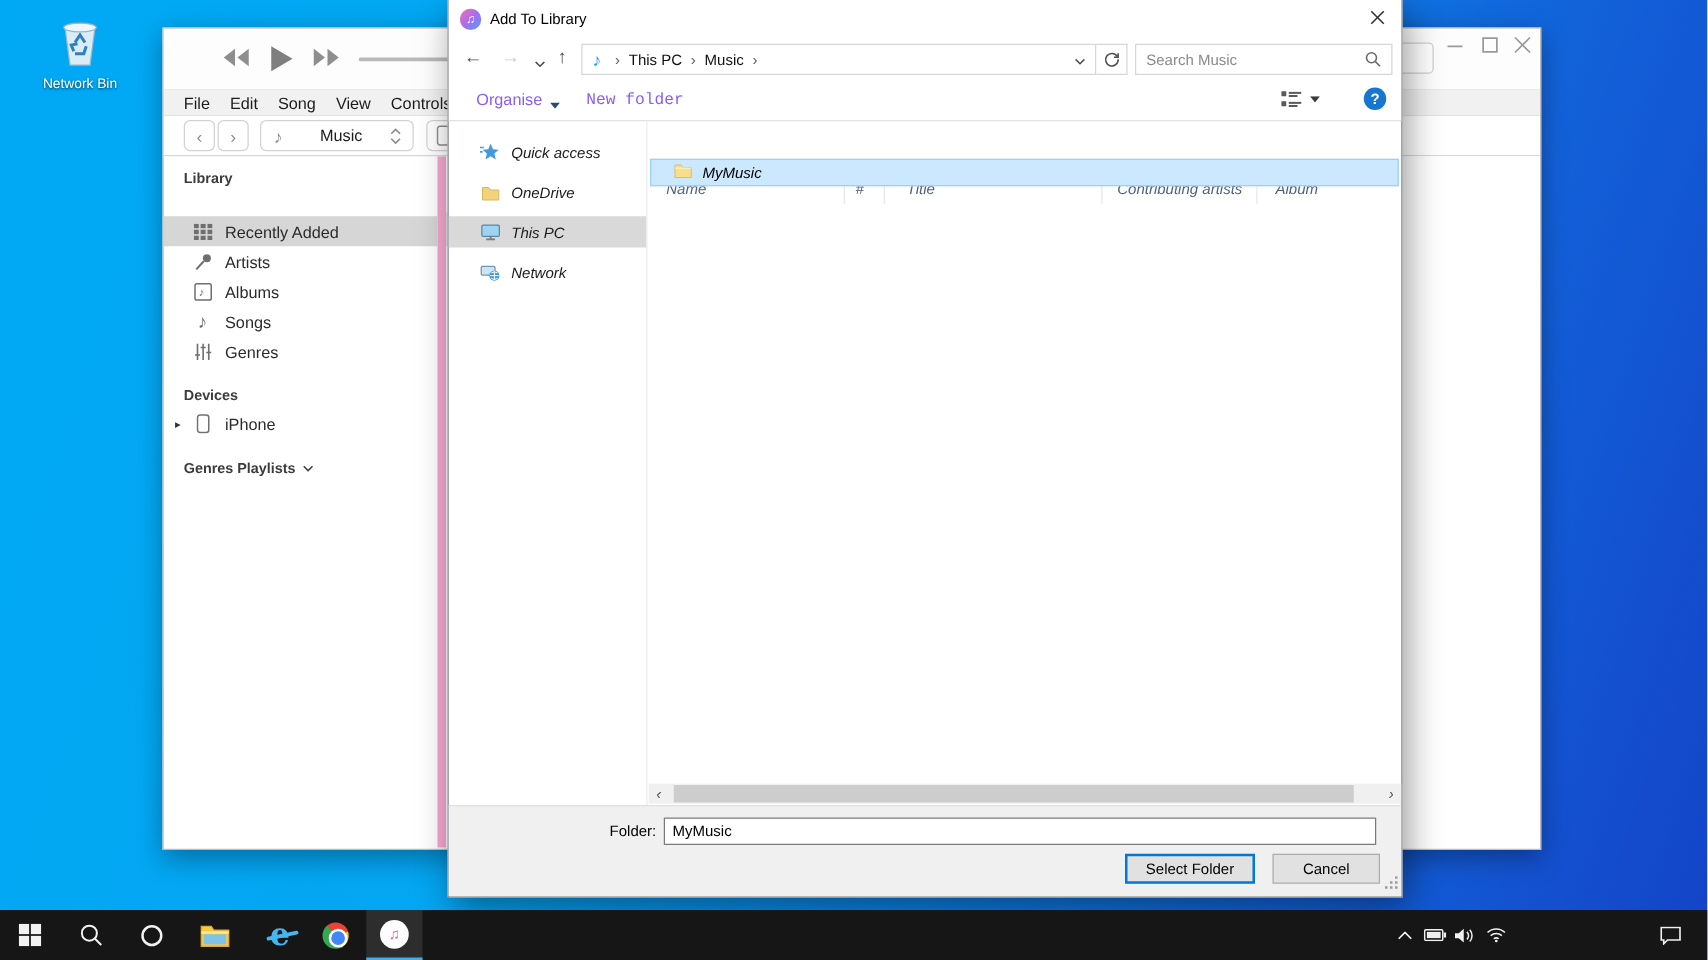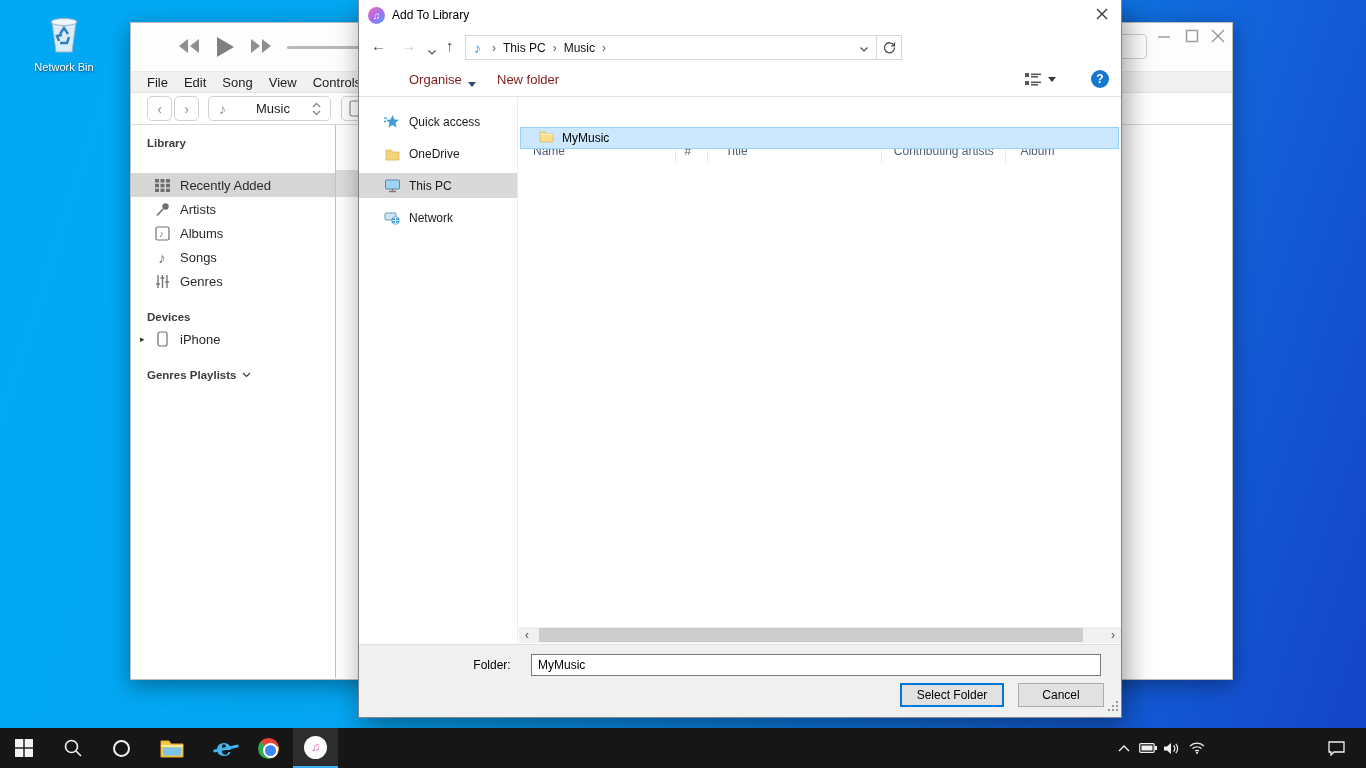--- a/index.html
+++ b/index.html
@@ -27,21 +27,21 @@
   .it-navrow { position:relative; height:32px; background:#fff; border-bottom:1px solid #d8d8d8; }
   .navbtn { position:absolute; top:3px; width:25px; height:25px; border:1px solid #d2d2d2; border-radius:5px;
     background:#fff; display:flex; align-items:center; justify-content:center; color:#8c8c8c; font-size:14px; }
   .libsel { position:absolute; left:77px; top:3px; width:123px; height:25px; border:1px solid #d2d2d2; border-radius:5px;
     background:#fff; display:flex; align-items:center; }
   .libsel .nt { color:#8c8c8c; font-size:14px; margin:0 8px 0 10px; }
   .libsel .tx { font-size:13px; color:#1c1c1c; flex:1; text-align:center; }
   .devbtn { position:absolute; left:210px; top:3px; width:26px; height:25px; border:1px solid #d2d2d2; border-radius:5px;
     background:#fff; display:flex; align-items:center; justify-content:center; }
   .it-body { display:flex; height:553px; }
-  .it-side { width:205px; border-right:1px solid #f9a8d4; padding-top:6px; }
+  .it-side { width:226px; border-right:7px solid #f9a8d4; padding-top:6px; }
   .sec-h { font-size:11.5px; font-weight:bold; color:#3c3c3c; margin:6px 0 4px 16px; }
   .s-item { height:24px; display:flex; align-items:center; padding-left:22px; color:#2b2b2b; font-size:13px; position:relative; }
   .s-item.sel { background:#d6d6d6;margin-top:24px; }
   .s-item .ic { width:18px; display:flex; justify-content:center; margin-right:9px; color:#6f6f6f; }
   .s-item .exp { position:absolute; left:9px; font-size:9px; color:#333; }
   .pl-h { font-size:11.5px; font-weight:bold; color:#3c3c3c; margin:18px 0 0 16px; display:flex; align-items:center; gap:5px; }
   .it-content { flex:1; position:relative; background:#fff; }
   .gray-patch { position:absolute; left:0; top:45px; width:22px; height:27px; background:#dcdcdc; }
 
   
@@ -59,42 +59,42 @@
     display:flex; align-items:center; font-size:12px; color:#111; }
   .addr .nt { color:#1b98f5; font-size:14px; margin:0 4px 0 8px; }
   .addr .sep { color:#5f5f5f; font-size:12px; margin:0 7px; }
   .addr .dd { margin-left:auto; margin-right:8px; }
   .refreshbtn { position:absolute; left:518px; top:5px; width:25px; height:25px; border:1px solid #d6d6d6; border-left:none;
     display:flex; align-items:center; justify-content:center; color:#4d4d4d; }
   .srch { position:absolute; left:549px; top:5px; width:206px; height:25px; border:1px solid #d6d6d6; display:flex; align-items:center; }
   .srch input { border:none; outline:none; flex:1; font:12px "Liberation Sans",sans-serif; color:#333; padding-left:8px; background:transparent; }
   .srch input::placeholder { color:#8a8a8a; }
   .dlg-cmd { position:relative; height:33px; background:#fff; border-bottom:1px solid #e2e2e2; }
-  .cmd-it { position:absolute; top:8px; font-size:13px; color:#7f1d1d; display:flex; align-items:flex-end; gap:6px;margin-left:28px; }
+  .cmd-it { position:absolute; top:8px; font-size:13px; color:#8b5cf6; display:flex; align-items:flex-end; gap:6px; }
   .viewsel { position:absolute; left:666px; top:8px; display:flex; align-items:center; gap:6px; color:#3c3c3c; }
   .helpbtn { position:absolute; left:732px; top:6px; width:18px; height:18px; border-radius:50%; background:#1577d0;
     color:#fff; font-size:12px; font-weight:bold; display:flex; align-items:center; justify-content:center; }
-  .dlg-body { position:absolute; top:97px; left:0; right:0; bottom:73px; display:flex; }
+  .dlg-body { position:absolute; top:97px; left:0; right:0; bottom:73px; display:flex;font-style:italic; }
   .places { width:158px; padding-top:12px; }
   .p-item { height:25px; display:flex; align-items:center; padding-left:24px; font-size:12px; color:#1a1a1a; margin-bottom:7px; }
   .p-item.sel { background:#d9d9d9; }
   .p-item .ic { width:18px; display:flex; justify-content:center; margin-right:8px; }
   .filearea { flex:1; position:relative; border-left:1px solid #ececec; }
   .hdr { position:absolute; top:2px; left:0; right:0; height:24px; display:flex; font-size:12px; color:#51617a;margin-top:40px; }
   .hcell { border-right:1px solid #e8e8e8; display:flex; align-items:center; position:relative; }
   .hcell .cap { position:absolute; top:-1px; left:70px; color:#777; }
   .file-row { position:absolute; top:30px; left:2px; right:2px; height:22px; background:#cce8ff; border:1px solid #99d1ff;
     display:flex; align-items:center; font-size:12px; color:#000; }
   .file-row .fic { margin:0 8px 0 18px; }
   .hscroll { position:absolute; bottom:1px; left:1px; right:0; height:16px; background:#f0f0f0; }
   .hs-arrow { position:absolute; top:0; width:16px; height:16px; display:flex; align-items:center; justify-content:center;
     color:#505050; font-size:12px; }
   .hs-thumb { position:absolute; top:1px; left:20px; right:38px; height:14px; background:#cdcdcd; }
   .dlg-footer { position:absolute; bottom:0; left:0; right:0; height:73px; background:#f0f0f0; border-top:1px solid #dfdfdf; }
-  .f-lbl { position:absolute; left:100px; top:13px; width:66px; text-align:center; font-size:12px; color:#000; }
+  .f-lbl { position:absolute; left:100px; top:13px; width:66px; text-align:right; font-size:12px; color:#000; }
   .f-input { position:absolute; left:172px; top:9px; width:570px; height:22px; border:1px solid #7a7a7a;
     font:12px "Liberation Sans",sans-serif; padding-left:6px; color:#000; background:#fff; }
   .btn { position:absolute; top:38px; height:24px; background:#e1e1e1; font:12px "Liberation Sans",sans-serif;
     display:flex; align-items:center; justify-content:center; color:#000; }
   .btn.primary { left:541px; width:104px; border:2px solid #0078d7; }
   .btn.normal { left:659px; width:86px; border:1px solid #adadad; }
   .grip { position:absolute; right:2px; bottom:2px; }
 
   
   .taskbar { position:absolute; left:0; bottom:0; width:1366px; height:40px; background:#161616; }
@@ -336,30 +336,37 @@
             <polyline points="0.5,0.5 4,4 7.5,0.5" fill="none" stroke="#4d4d4d" stroke-width="1.2"></polyline>
           </svg>
       </span>
     </div>
     <span class="refreshbtn">
       <svg width="13" height="13" viewBox="0 0 13 13">
           <path d="M10.8 4.2 A5 5 0 1 0 11.5 6.5" fill="none" stroke="#4d4d4d" stroke-width="1.3"></path>
           <path d="M11.5 1.5 L11.5 4.8 L8.2 4.8" fill="none" stroke="#4d4d4d" stroke-width="1.3"></path>
         </svg>
     </span>
+    <div class="srch">
+      <input placeholder="Search Music" style="">
+      <svg width="13" height="13" viewBox="0 0 13 13" style="margin-right:8px;">
+          <circle cx="5.2" cy="5.2" r="4" fill="none" stroke="#6b6b6b" stroke-width="1.3"></circle>
+          <line x1="8.3" y1="8.3" x2="12" y2="12" stroke="#6b6b6b" stroke-width="1.3"></line>
+        </svg>
+    </div>
   </div>
 
   <div class="dlg-cmd">
     <span class="cmd-it" style="left:22px;">
       <span>Organise</span>
       <svg width="8" height="5" viewBox="0 0 8 5">
           <path d="M0 0 L8 0 L4 5 Z" fill="#2b4a6f"></path>
         </svg>
     </span>
-    <span class="cmd-it" style="left:110px;">
+    <span class="cmd-it" style="left:110px;font-family:Liberation Mono, monospace;">
       <span>New folder</span>
     </span>
     <span class="viewsel">
       <svg width="17" height="15" viewBox="0 0 17 15">
           <g fill="#5a5a5a">
             <rect x="0" y="1" width="4" height="4"></rect>
             <rect x="0" y="9" width="4" height="4"></rect>
             <rect x="6" y="1.5" width="10" height="1.6"></rect>
             <rect x="6" y="4" width="7" height="1.6"></rect>
             <rect x="6" y="9.5" width="10" height="1.6"></rect>

